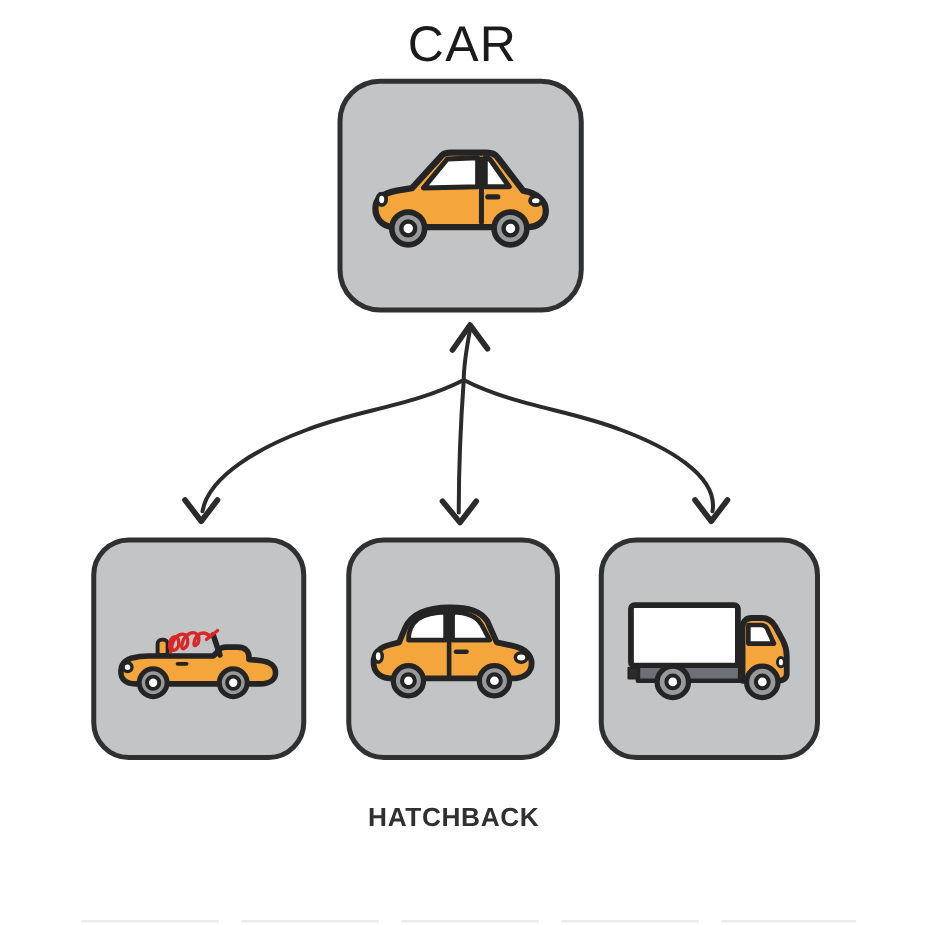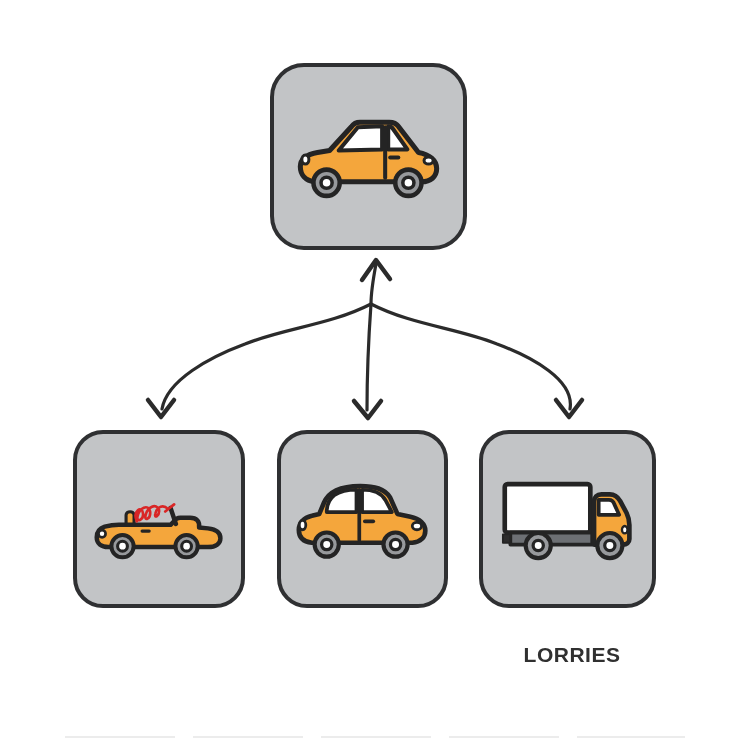--- a/index.html
+++ b/index.html
@@ -33,20 +33,21 @@
     position:absolute;left:65px;right:55px;top:736px;height:2px;
     background:repeating-linear-gradient(90deg,#ececec 0 110px,transparent 110px 128px);
   }
   .icon{display:block;}
 </style>
 </head>
 <body>
 
 <div class="canvas">
 
+  <div class="title">CAR</div>
 
   <div class="node node-root">
     <svg class="icon" width="152" height="101" viewBox="0 0 150 100">
       <g stroke="#242424" stroke-linejoin="round" stroke-linecap="round">
         <path fill="#f4a63c" stroke-width="5" d="M66,16 C63,16 60,17 58,20 L36,44 L24,46 C13,48 7,53 7,60 C7,68 12,74 21,75 L127,75 C136,75 142,70 142,62 C142,54 135,48 124,46 L104,20 C102,17 99,16 95,16 Z"></path>
         <path fill="#ffffff" stroke-width="4" d="M64,21 L88,20 L88,43 L45,44 Z"></path>
         <path fill="#ffffff" stroke-width="4" d="M94,20 C96,20 98,21 99,23 L113,43 L94,43 Z"></path>
         <path fill="none" stroke-width="4" d="M91,21 L91,71"></path>
         <path fill="none" stroke-width="4" d="M96,51 L104,51"></path>
         <ellipse cx="12" cy="53" rx="3.5" ry="4.5" fill="#ffffff" stroke-width="3"></ellipse>
@@ -132,17 +133,17 @@
           <circle cx="43" cy="78" r="5.5" fill="#ffffff" stroke-width="3.5"></circle>
         </g>
         <g>
           <circle cx="120" cy="78" r="13.5" fill="#97999c" stroke-width="4.5"></circle>
           <circle cx="120" cy="78" r="5.5" fill="#ffffff" stroke-width="3.5"></circle>
         </g>
       </g>
     </svg>
   </div>
 
-  <div class="child-label label-lorries">LORRIES</div>
+  <div class="child-label label-hatchback">HATCHBACK</div>
 
   <div class="bottom-rule"></div>
 
 </div>
 
 </body></html>

